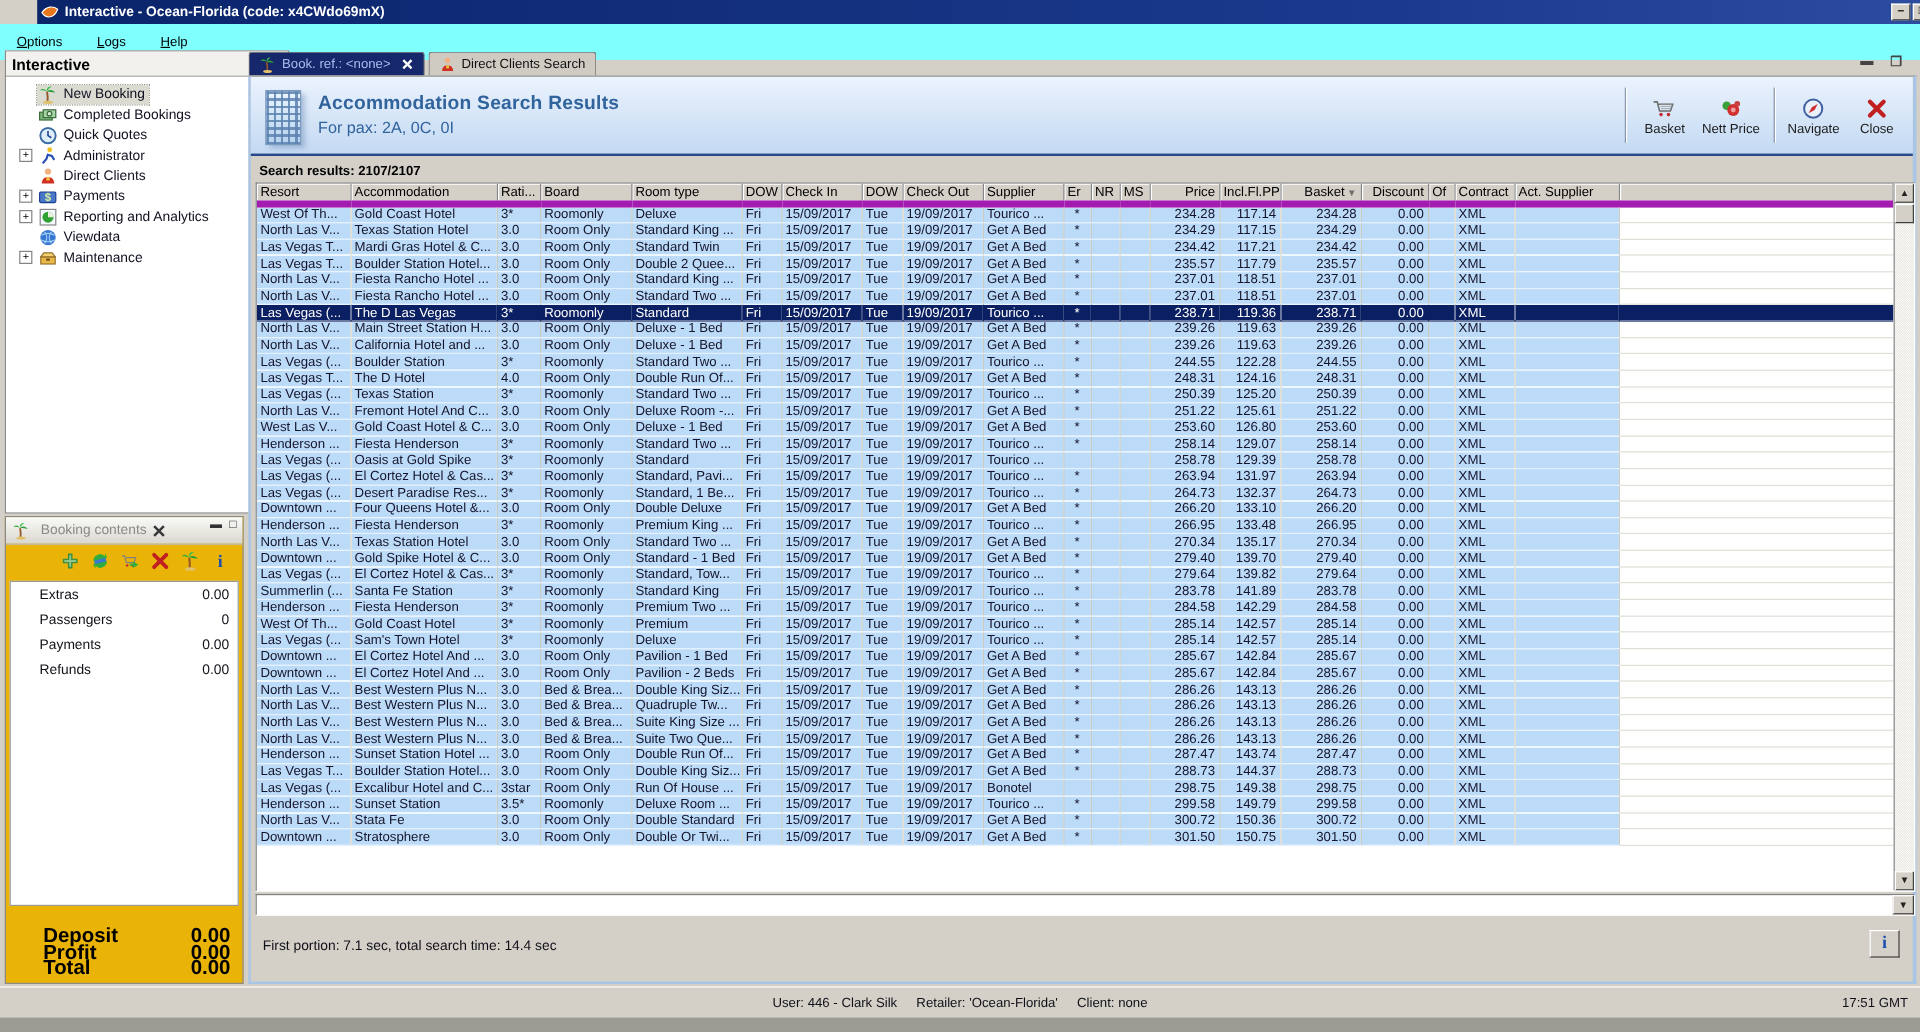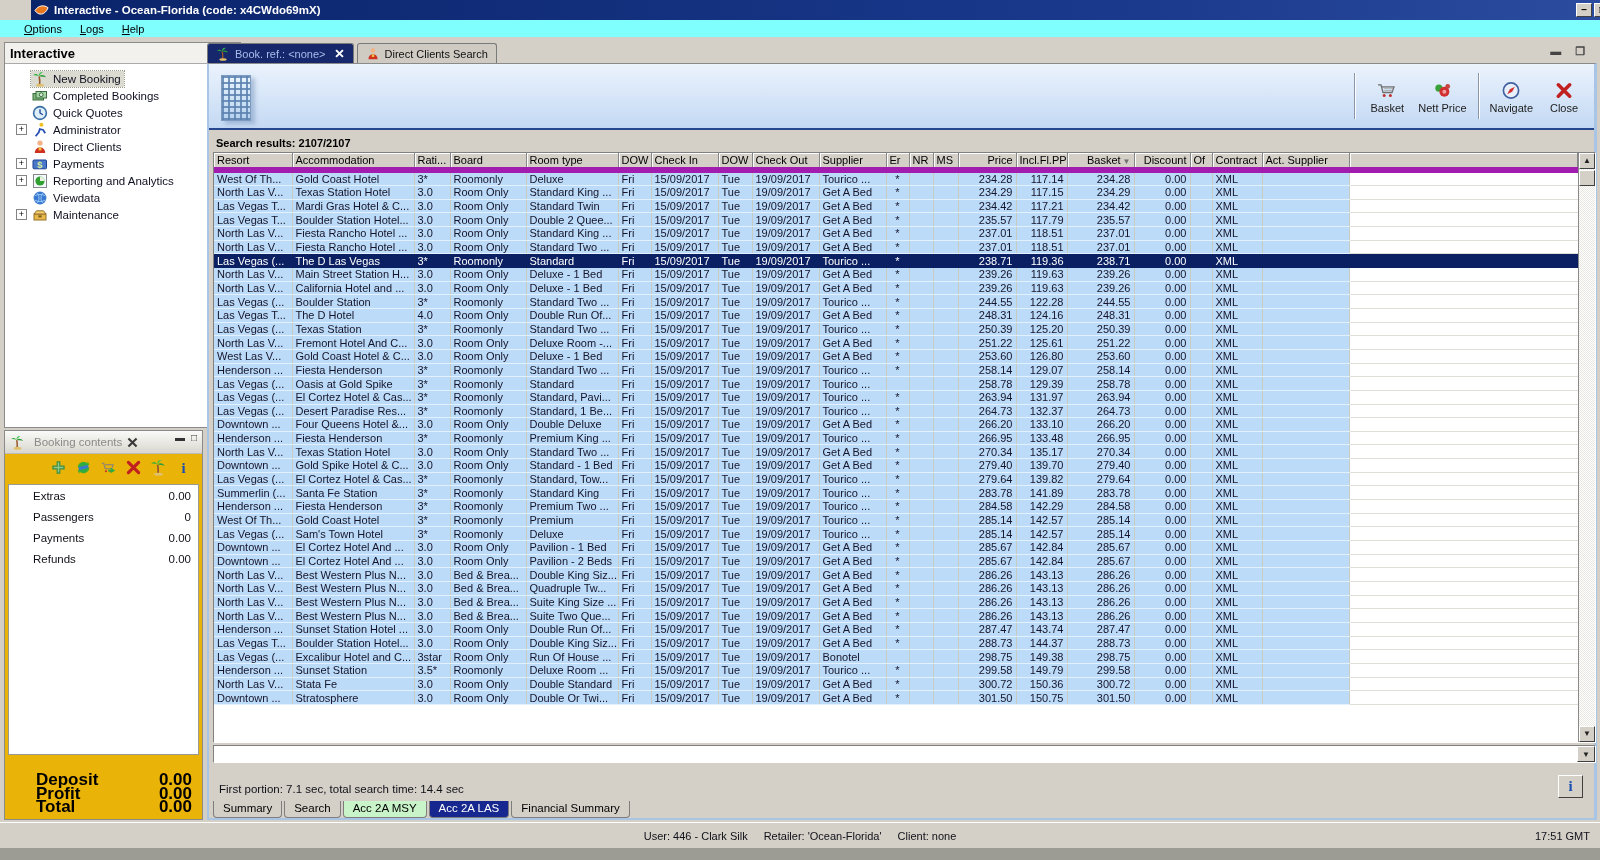--- a/index.html
+++ b/index.html
@@ -14,22 +14,22 @@
   .titlebar { position:absolute; left:0; top:0; width:100%; height:20px;
     background:linear-gradient(90deg,#0A246A,#1B3A8E 70%,#2C4DA0);
     color:#fff; display:flex; align-items:center; font-weight:bold; font-size:11.5px;margin-left:31px; }
   .app-icon { width:15px; height:15px; margin:0 5px 0 3px; }
   .winbtns { margin-left:auto; display:flex; gap:2px; padding-right:3px; }
   .wbtn { width:16px; height:14px; background:#D4D0C8; border:1px solid;
     border-color:#FFFFFF #404040 #404040 #FFFFFF; color:#000; font-size:10px;
     line-height:11px; text-align:center; font-weight:bold; }
 
   
-  .menubar { position:absolute; left:0; top:20px; width:100%; height:17px; background:#80FFFF;
-    display:flex; align-items:center; gap:18px; padding-left:24px; color:#000; }
+  .menubar { position:absolute; left:0; top:20px; width:100%; height:30px; background:#80FFFF;
+    display:flex; align-items:center; gap:29px; padding-left:14px; color:#000; }
   .menu-item { display:inline-block; }
   .menu-item::first-letter { text-decoration:underline; }
 
   
   #sidebar { position:absolute; left:4px; top:42px; width:237px; height:386px;
     background:#fff; border:1px solid #8a8a8a; }
   .sb-header { height:21px; background:#F2F1ED; border-bottom:1px solid #aaa;
     display:flex; align-items:center; padding:0 5px; font-weight:bold; font-size:13px; color:#000; }
   .collapse-btn { margin-left:auto; width:15px; height:13px; border:1px solid #4a6aa8;
     background:#fff; font-size:9px; line-height:10px; text-align:center; color:#234; }
@@ -430,20 +430,24 @@
       </span>
       <span class="ts-ctrl">
         <span>▬</span>
         <span>❐</span>
       </span>
     </div>
   <div class="page">
 
     <div class="page-header">
       <span class="building-icon"></span>
+      <span>
+        <div class="ph-title">Accommodation Search Results</div>
+        <div class="ph-sub">For pax: 2A, 0C, 0I</div>
+      </span>
       <span class="toolbar" id="toolbar">
           <span class="tsep"></span>
           <span class="tb-group">
             <span class="tbtn">
               <span class="ticon">
                 <svg viewBox="0 0 20 16">
                   <path d="M1 2.4h3l2 7.6h9l2-5.6H5" stroke="#6E6E6E" stroke-width="1.3" fill="none"></path>
                   <path d="M6.4 4.4h10M6.8 6.2h9.2M7.2 8h8.4" stroke="#9A9A9A" stroke-width=".7"></path>
                   <circle cx="7.2" cy="13" r="1.5" fill="#C03030"></circle>
                   <circle cx="13.4" cy="13" r="1.5" fill="#C03030"></circle>
@@ -1445,27 +1449,20 @@
       </div>
     </div>
 
     <div class="combo">
       <span class="combo-btn">▼</span>
     </div>
 
     <div class="status-line">First portion: 7.1 sec, total search time: 14.4 sec</div>
     <div class="info-btn">i</div>
 
-    <div class="bottom-tabs" id="bottomtabs">
-        <span class="btab ">Summary</span>
-        <span class="btab ">Search</span>
-        <span class="btab green">Acc 2A MSY</span>
-        <span class="btab selected">Acc 2A LAS</span>
-        <span class="btab ">Financial Summary</span>
-      </div>
   </div>
 </div>
 
 <div class="statusbar">
   <span>User: 446 - Clark Silk</span>
   <span>Retailer: 'Ocean-Florida'</span>
   <span>Client: none</span>
   <span class="sb-time">17:51 GMT</span>
 </div>
 <div class="bottom-strip"></div>

